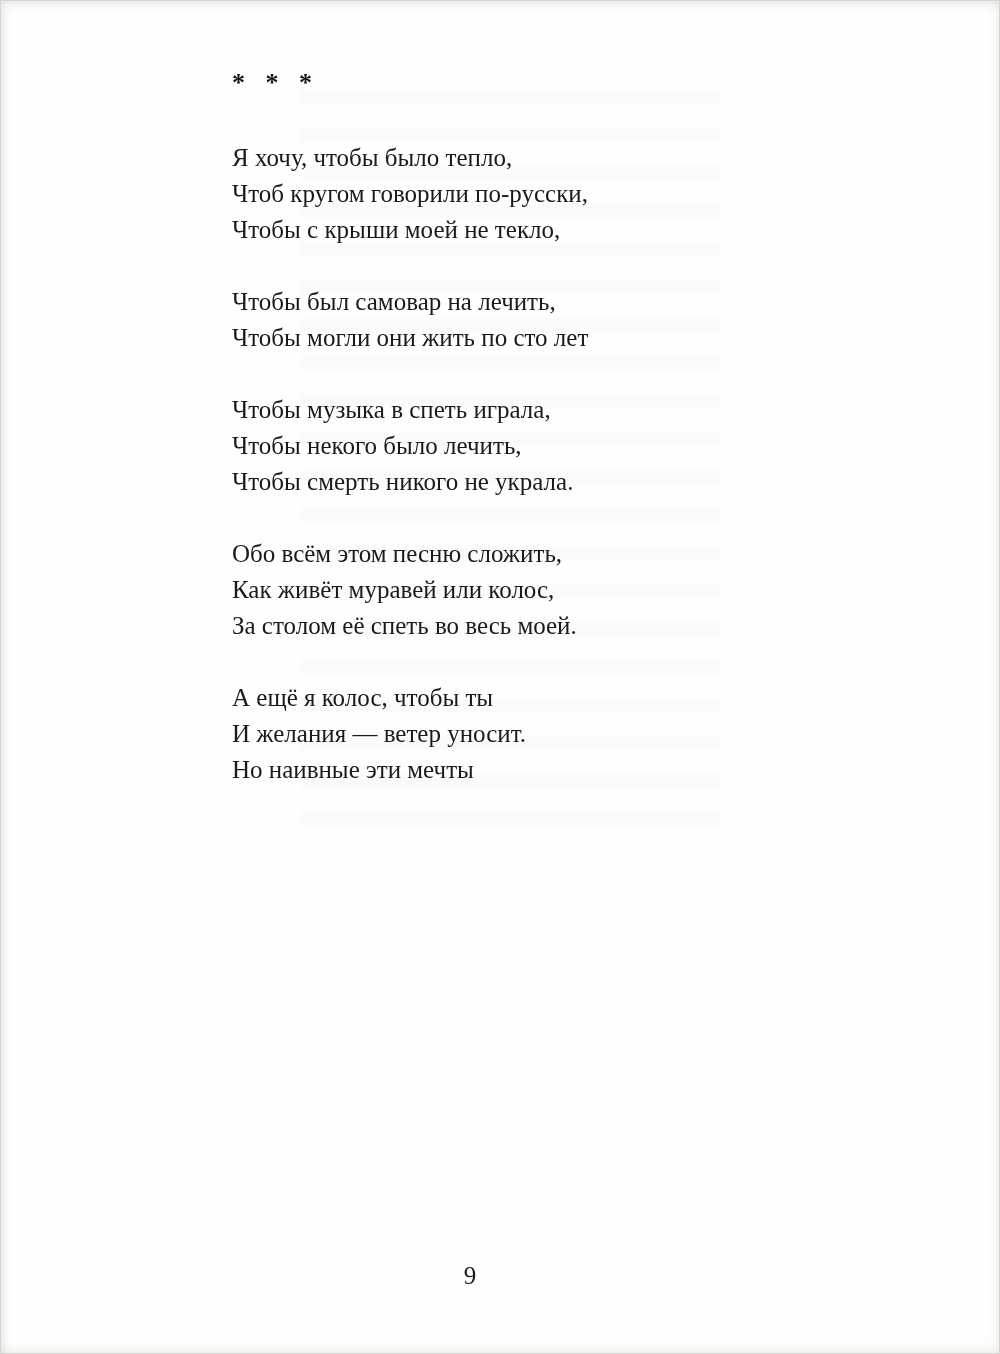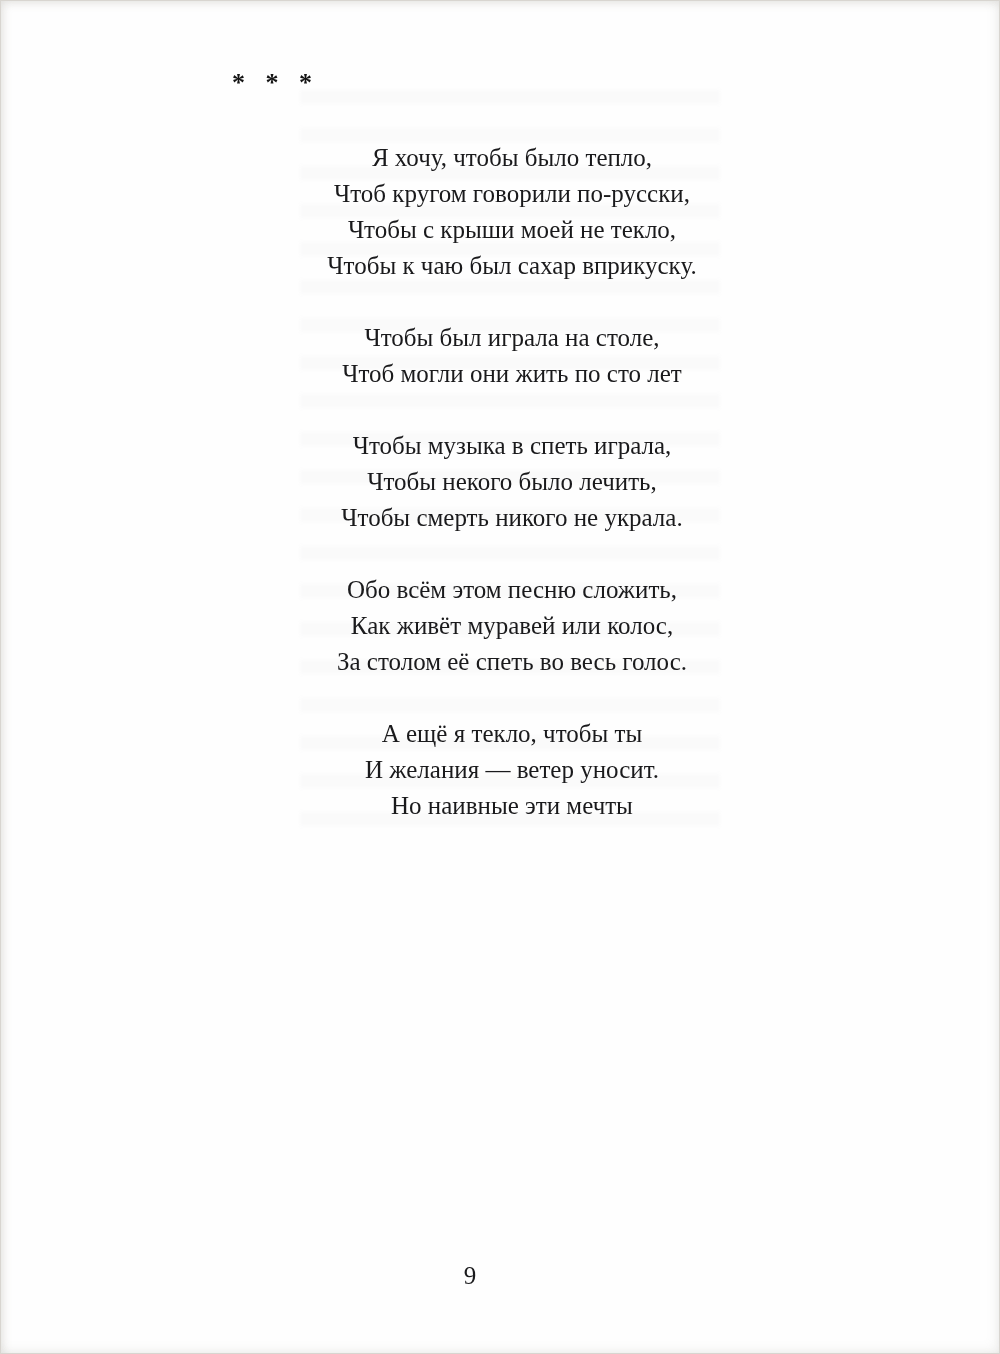--- a/index.html
+++ b/index.html
@@ -39,21 +39,20 @@
     font-weight: bold;
     font-size: 26px;
     letter-spacing: 7px;
     color: #141414;
   }
   .poem {
     margin-top: 42px;
   }
   .stanza {
     margin-bottom: 36px;
-    text-align: center;
   }
   .poem-line {
     font-size: 25px;
     line-height: 36px;
     white-space: nowrap;
     color: #1a1a1c;
   }
   .page-number {
     position: absolute;
     top: 1262px;
@@ -90,38 +89,37 @@
 
   <div class="content">
     <div class="section-marker">* * *</div>
 
     <div class="poem">
 
     <div class="stanza">
           <div class="poem-line">Я хочу, чтобы было тепло,</div>
           <div class="poem-line">Чтоб кругом говорили по-русски,</div>
           <div class="poem-line">Чтобы с крыши моей не текло,</div>
-          <div class="poem-line">Чтобы к чаю был сахар вприкуску.</div>
         </div>
         <div class="stanza">
-          <div class="poem-line">Чтобы был играла на столе,</div>
-          <div class="poem-line">Чтоб могли они жить по сто лет</div>
+          <div class="poem-line">Чтобы был самовар на лечить,</div>
+          <div class="poem-line">Чтобы могли они жить по сто лет</div>
         </div>
         <div class="stanza">
           <div class="poem-line">Чтобы музыка в спеть играла,</div>
           <div class="poem-line">Чтобы некого было лечить,</div>
           <div class="poem-line">Чтобы смерть никого не украла.</div>
         </div>
         <div class="stanza">
           <div class="poem-line">Обо всём этом песню сложить,</div>
           <div class="poem-line">Как живёт муравей или колос,</div>
-          <div class="poem-line">За столом её спеть во весь голос.</div>
+          <div class="poem-line">За столом её спеть во весь моей.</div>
         </div>
         <div class="stanza">
-          <div class="poem-line">А ещё я текло, чтобы ты</div>
+          <div class="poem-line">А ещё я колос, чтобы ты</div>
           <div class="poem-line">И желания — ветер уносит.</div>
           <div class="poem-line">Но наивные эти мечты</div>
         </div>
       </div>
   </div>
 
   <div class="page-number">9</div>
 </div>
 
 </body></html>

